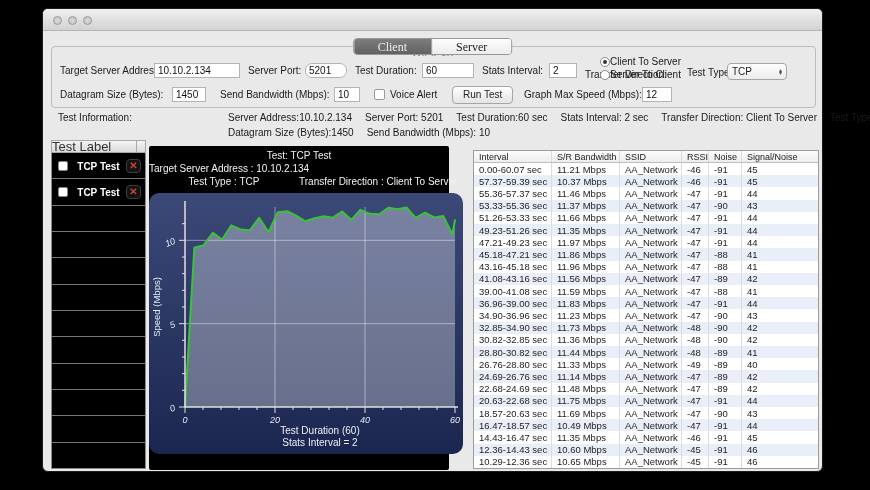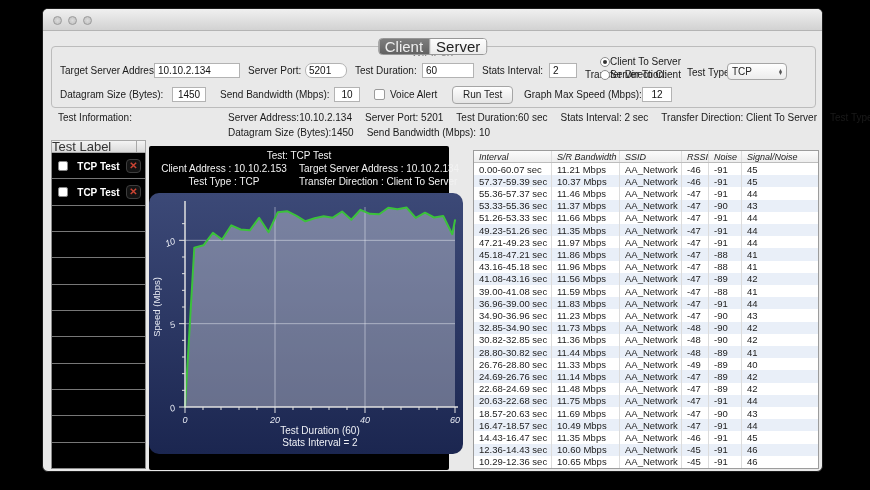--- a/index.html
+++ b/index.html
@@ -11,30 +11,30 @@
   .titlebar{position:absolute;left:0;top:0;width:100%;height:22px;
             background:linear-gradient(#f0f0f0,#d2d2d2);border-bottom:1px solid #b4b4b4;
             border-radius:5px 5px 0 0;}
   .lights{position:absolute;left:10px;top:7px;display:flex;gap:6px;}
   .light{width:9px;height:9px;border-radius:50%;background:radial-gradient(#dcdcdc,#bdbdbd);
          border:1px solid #9a9a9a;}
   .wtitle{position:absolute;left:0;right:0;top:10px;text-align:center;font-size:11px;color:#787878;margin-top:27px;}
   
   .segmented{position:absolute;left:50%;top:29px;transform:translateX(-50%);display:flex;height:17px;
              border:1px solid #979797;border-radius:4px;overflow:hidden;background:#fff;z-index:3;}
-  .seg{padding:1px 6px;font-size:15px;line-height:14px;color:#222;background:linear-gradient(#fdfdfd,#ececec);}
+  .seg{padding:1px 24px;font-size:12px;line-height:14px;color:#222;background:linear-gradient(#fdfdfd,#ececec);font-family:Liberation Serif, serif;}
   .seg.selected{background:linear-gradient(#7d7d7d,#626262);color:#efefef;}
   .seg + .seg{border-left:1px solid #979797;}
   
   .groupbox{position:absolute;left:8px;top:37px;width:765px;height:62px;
             border:1px solid #bcbcbc;border-radius:4px;}
   .lbl{position:absolute;font-size:10px;color:#1a1a1a;white-space:nowrap;line-height:15px;}
   .txt{position:absolute;height:15px;font-size:10px;color:#111;background:#fff;
        border:1px solid #b3b3b3;padding:0 3px;border-radius:0;}
-  .row1{top:16px;}.row2{top:40px;text-align:center;}
+  .row1{top:16px;}.row2{top:40px;}
   .chk{position:absolute;width:11px;height:11px;background:#fff;border:1px solid #9b9b9b;border-radius:2px;}
   .btn{position:absolute;height:18px;font-size:10px;color:#222;text-align:center;line-height:16px;
        background:linear-gradient(#fefefe,#e4e4e4);border:1px solid #a5a5a5;border-radius:4px;padding:0 10px;}
   .radio-group{position:absolute;left:548px;top:8px;}
   .radio-row{display:flex;align-items:center;height:13px;}
   .radio{width:10px;height:10px;border-radius:50%;background:#fff;border:1px solid #8d8d8d;position:relative;}
   .radio.on::after{content:"";position:absolute;left:2px;top:2px;width:4px;height:4px;border-radius:50%;background:#333;}
   .radio-lbl{font-size:10px;color:#1a1a1a;white-space:nowrap;}
   .popup{position:absolute;left:675px;top:0;width:60px;height:17px;background:linear-gradient(#fefefe,#ececec);
          border:1px solid #a5a5a5;border-radius:4px;font-size:10px;color:#222;line-height:15px;padding:0 4px;display:flex;justify-content:space-between;align-items:center;gap:16px;}
@@ -64,21 +64,21 @@
   .middle{position:absolute;left:106px;top:6px;width:300px;height:324px;background:#000;border-radius:2px;}
   .ch-head{padding-top:3px;color:#f2f2f2;font-size:10px;}
   .ch-line{display:flex;height:13px;line-height:13px;}
   .ch-line .c1{width:100%;text-align:center;}
   .ch-line .half{width:50%;text-align:center;white-space:nowrap;}
   .chart-wrap{margin:5px auto 0 auto;width:314px;height:261px;}
   
   .rtable{position:absolute;left:430px;top:10px;width:346px;height:319px;background:#fff;
           border:1px solid #9c9c9c;display:flex;flex-direction:column;font-size:9.5px;}
   .tr{display:flex;flex:1;min-height:0;}
-  .tr.head{flex:0 0 12px;background:linear-gradient(#fcfcfc,#ededed);border-bottom:1px solid #bdbdbd;color:#444;font-size:9px;font-style:italic;}
+  .tr.head{flex:0 0 12px;background:linear-gradient(#fcfcfc,#ededed);border-bottom:1px solid #bdbdbd;color:#444;font-size:9px;}
   .td{padding:0 0 0 5px;overflow:hidden;white-space:nowrap;border-right:1px solid #dcdcdc;
       display:flex;align-items:center;color:#222;}
   .td:last-child{border-right:none;}
   .c-interval{width:78px;}.c-band{width:68px;}.c-ssid{width:62px;}.c-rssi{width:27px;}.c-noise{width:33px;}.c-sn{flex:1;}
   .tr.odd{background:#fff;}
   .tr.even{background:#e9eff8;}
 </style>
 </head>
 <body>
 
@@ -176,21 +176,20 @@
             <div class="sb-row"></div>
           </div>
       </div>
 
       <div class="middle">
         <div class="ch-head">
           <div class="ch-line">
               <span class="c1">Test: TCP Test</span>
             </div>
           <div class="ch-line">
-            <span class="half">Client Address : 10.10.2.153</span>
             <span class="half">Target Server Address : 10.10.2.134</span>
           </div>
           <div class="ch-line">
             <span class="half">Test Type : TCP</span>
             <span class="half">Transfer Direction : Client To Server</span>
           </div>
         </div>
         <div class="chart-wrap" id="chart-wrap"><svg width="314" height="261" viewBox="0 0 314 261" xmlns="http://www.w3.org/2000/svg">
               <defs>
                 <linearGradient id="bg" x1="0" y1="0" x2="0" y2="1">

